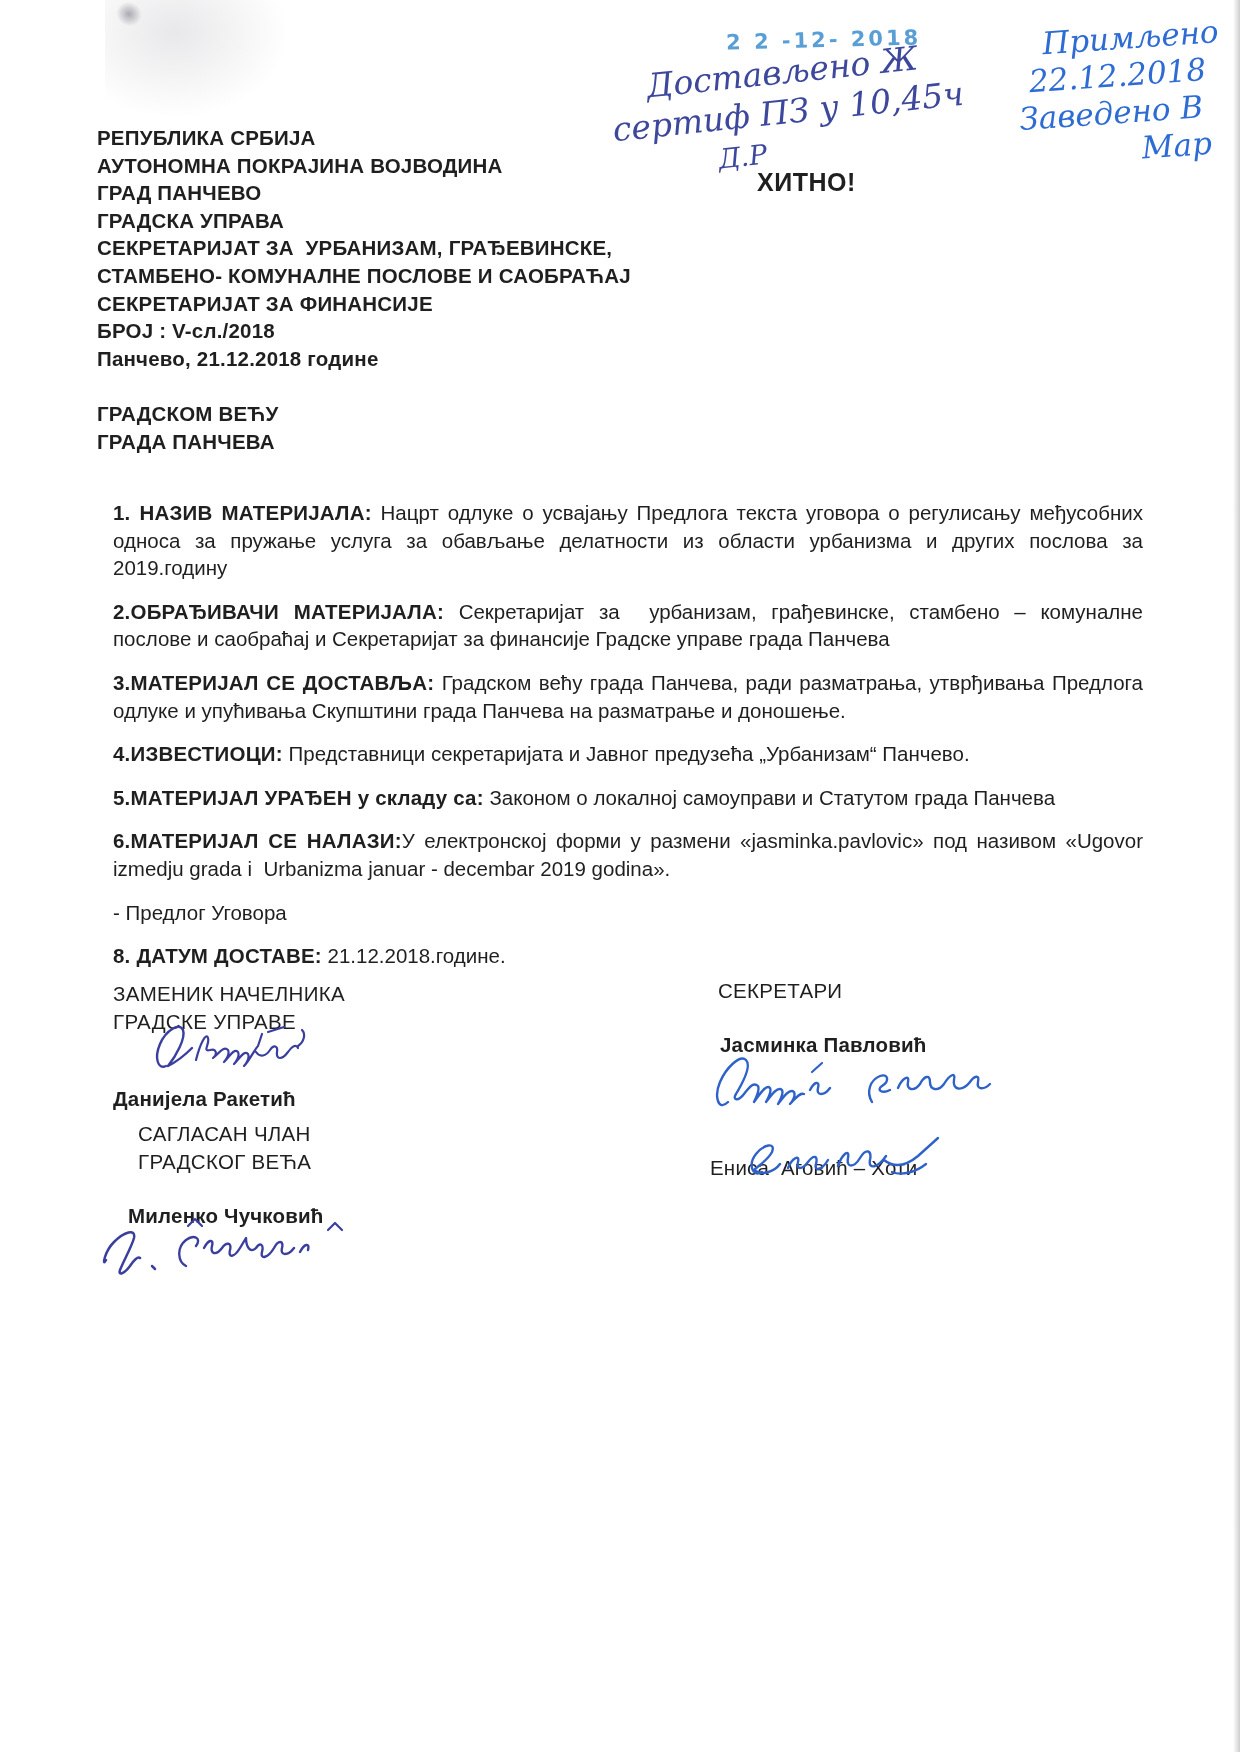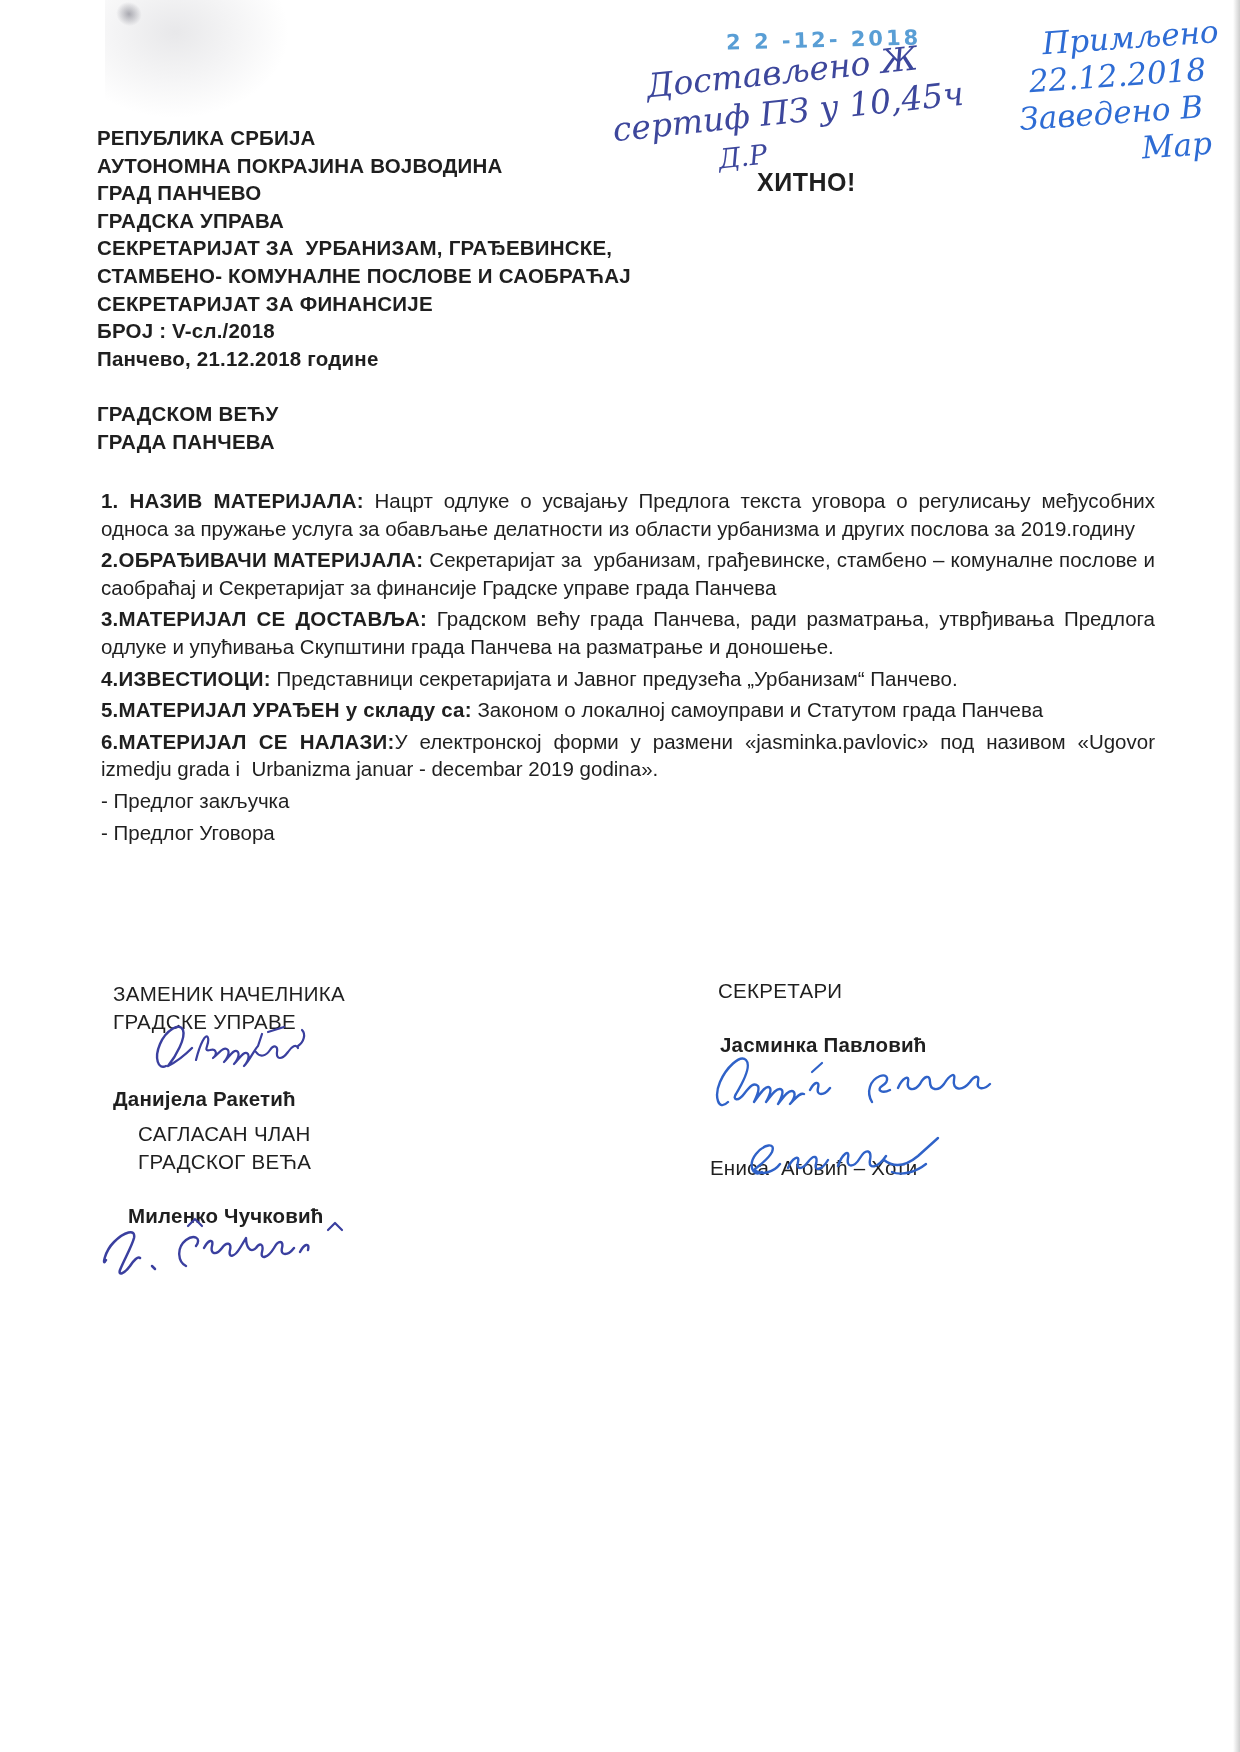--- a/index.html
+++ b/index.html
@@ -74,21 +74,21 @@
     position:absolute; left:97px; top:400px;
     font-weight:700; font-size:20.5px; line-height:27.6px;
     letter-spacing:0.2px;
   }
   
   .doc-body {
     position:absolute; left:97px; top:483px; width:1062px;
     font-size:20.5px; line-height:27.6px;
     text-align:justify;
   }
-  .doc-body p { margin:4px; }
+  .doc-body p { margin:16px; }
   .doc-body strong { font-weight:700; letter-spacing:0.2px; }
   .doc-body .plain { text-align:left; }
   
   .sig-title {
     position:absolute;
     font-size:20.5px; line-height:27.6px; letter-spacing:0.3px;
   }
   .sig-name {
     position:absolute;
     font-size:20.5px; letter-spacing:0.2px;
@@ -140,22 +140,22 @@
     <div>ГРАДА ПАНЧЕВА</div>
   </div>
 
   <div class="doc-body">
     <p class="item"><strong>1. НАЗИВ МАТЕРИЈАЛА:</strong><span> Нацрт одлуке о усвајању Предлога текста уговора о регулисању међусобних односа за пружање услуга за обављање делатности из области урбанизма и других послова за 2019.годину</span></p>
     <p class="item"><strong>2.ОБРАЂИВАЧИ МАТЕРИЈАЛА:</strong><span> Секретаријат за &nbsp;урбанизам, грађевинске, стамбено – комуналне послове и саобраћај и Секретаријат за финансије Градске управе града Панчева</span></p>
     <p class="item"><strong>3.МАТЕРИЈАЛ СЕ ДОСТАВЉА:</strong><span> Градском већу града Панчева, ради разматрања, утврђивања Предлога одлуке и упућивања Скупштини града Панчева на разматрање и доношење.</span></p>
     <p class="item"><strong>4.ИЗВЕСТИОЦИ:</strong><span> Представници секретаријата и Јавног предузећа „Урбанизам“ Панчево.</span></p>
     <p class="item"><strong>5.МАТЕРИЈАЛ УРАЂЕН у складу са:</strong><span> Законом о локалној самоуправи и Статутом града Панчева</span></p>
     <p class="item"><strong>6.МАТЕРИЈАЛ СЕ НАЛАЗИ:</strong><span>У електронској форми у размени «jasminka.pavlovic» под називом «Ugovor izmedju grada i &nbsp;Urbanizma januar - decembar 2019 godina».</span></p>
-    <p class="plain">- Предлог закључка</p>
     <p class="plain">- Предлог Уговора</p>
+    <p class="item"><strong>8. ДАТУМ ДОСТАВЕ:</strong><span> 21.12.2018.године.</span></p>
   </div>
 
   <div class="sig-title" style="left:113px; top:980px;">
     <div>ЗАМЕНИК НАЧЕЛНИКА</div>
     <div>ГРАДСКЕ УПРАВЕ</div>
   </div>
 
   <svg class="sig-svg" style="left:150px; top:1020px;" width="175" height="58" viewBox="0 0 175 58">
     <path stroke="#3a3f9f" stroke-width="2.4" d="M16,46 C8,50 4,38 10,24 C16,10 30,2 33,10 C36,18 26,36 18,46 C26,42 36,34 42,28"></path>
     <path stroke="#3a3f9f" stroke-width="2.2" d="M46,40 C50,24 56,12 58,18 C60,24 52,32 60,30 C66,28 68,34 63,38 C70,32 74,26 78,30 C80,34 76,40 74,42 C80,36 84,28 88,32 C90,36 86,42 84,44 C90,38 94,30 98,34 C100,38 96,44 94,46 C100,40 104,30 108,26 L112,14 M106,32 C110,38 116,36 120,30 C124,24 128,26 127,32 C126,40 132,40 138,32 C142,26 146,24 148,28"></path>

